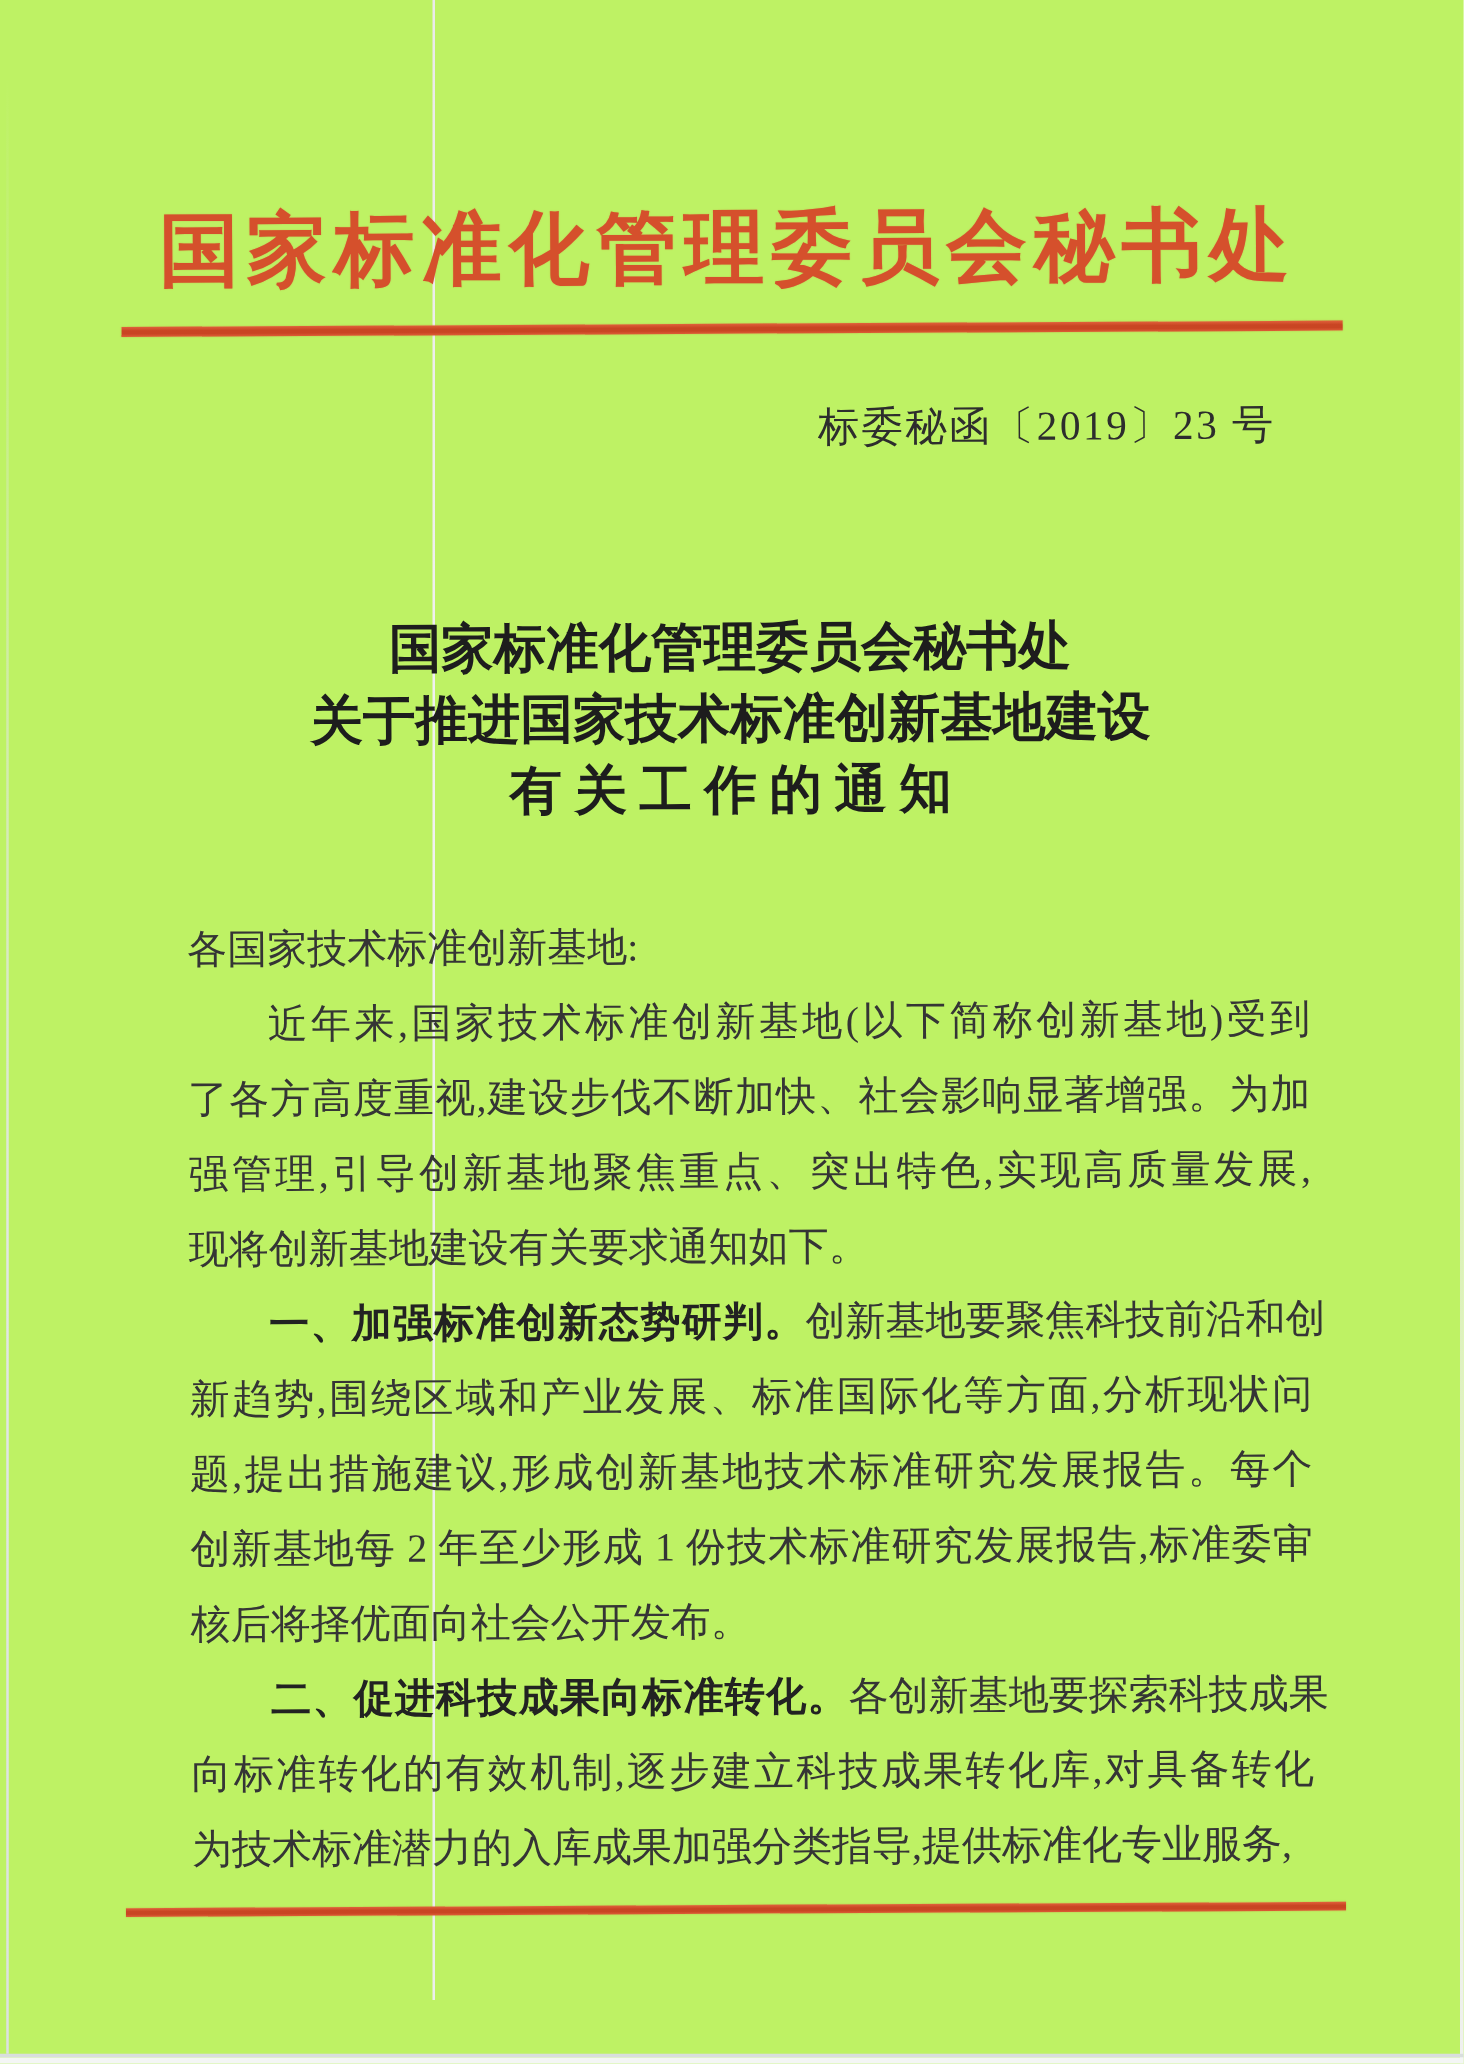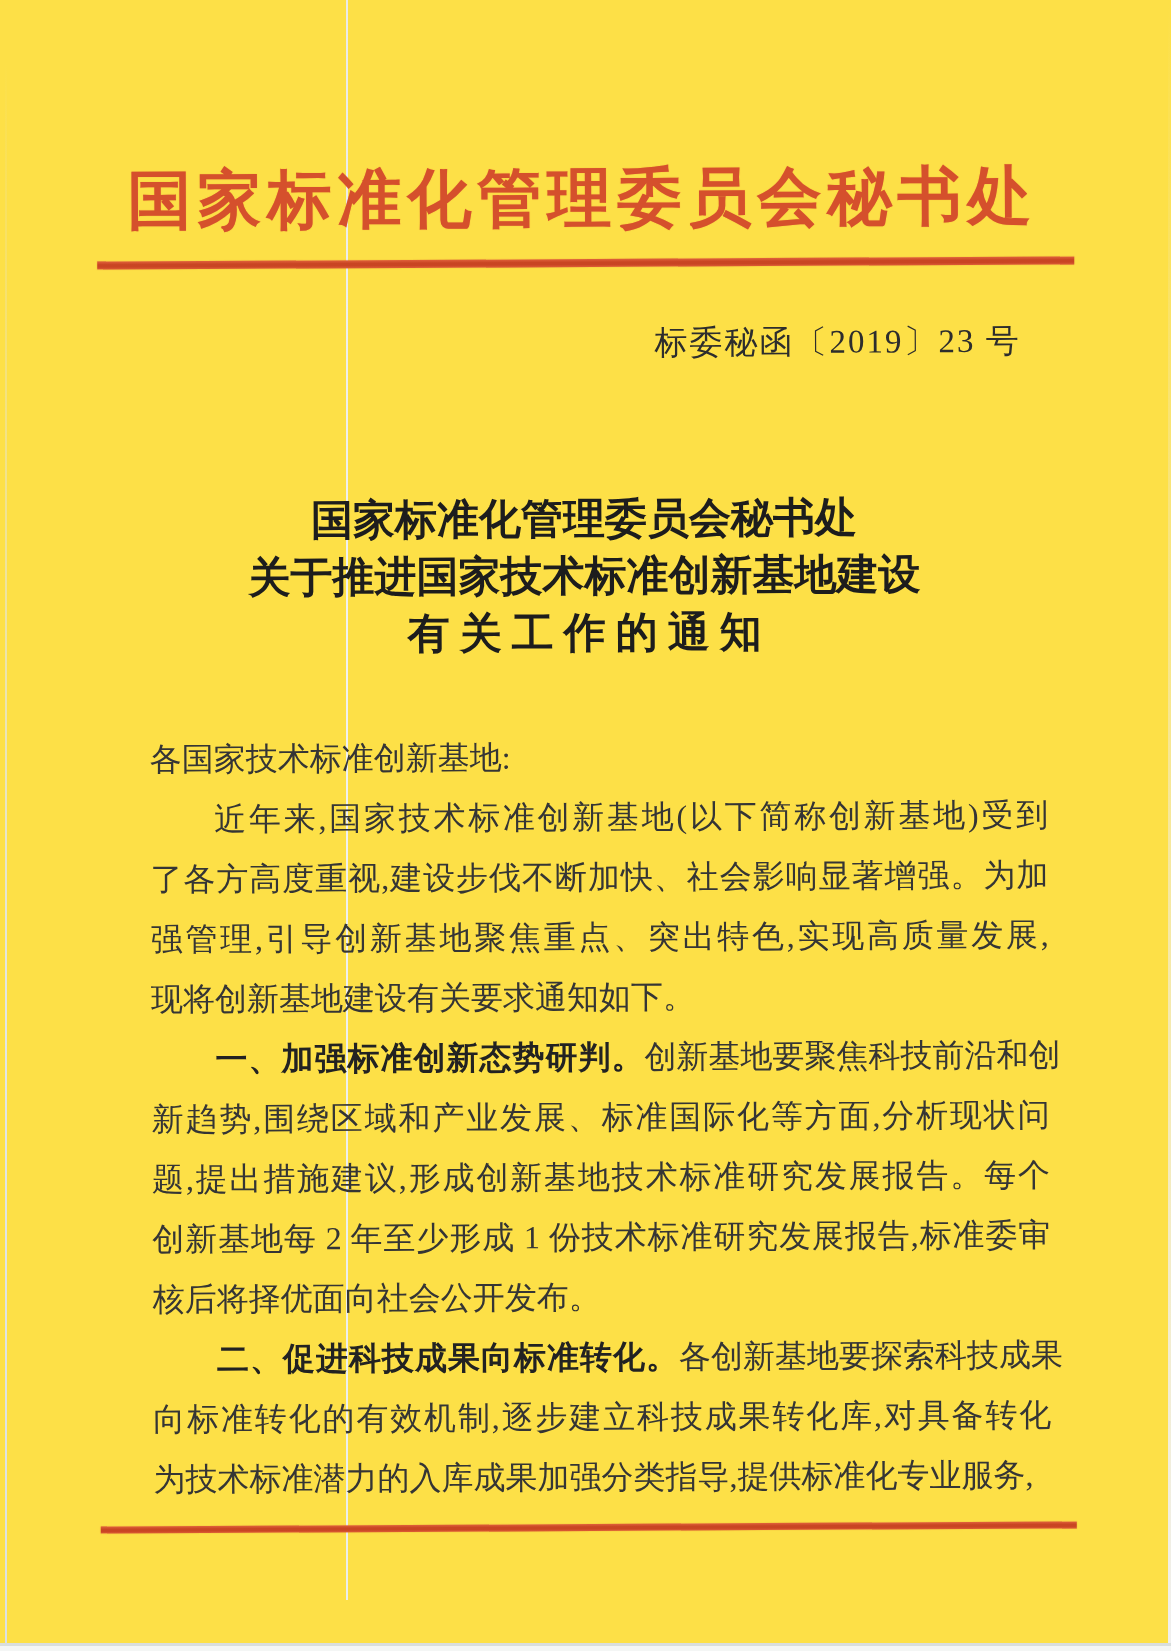--- a/index.html
+++ b/index.html
@@ -1,20 +1,20 @@
 <!DOCTYPE html>
 <html><head>
 <meta charset="utf-8">
 <style>
   html, body { margin: 0; padding: 0; background: #ffffff; }
   .page {
     position: relative;
     width: 1171px;
     height: 1651px;
-    background: #fde047;
+    background: #bef264;
     overflow: hidden;
     font-family: "Liberation Serif", "DejaVu Serif", serif;
   }
   
   .crease {
     position: absolute;
     left: 346px; top: 0; width: 2px; height: 1600px;
     background: linear-gradient(to bottom, #eaeaea 0%, #f1f1f1 40%, #ebeeee 100%);
   }
   .edge-left {

